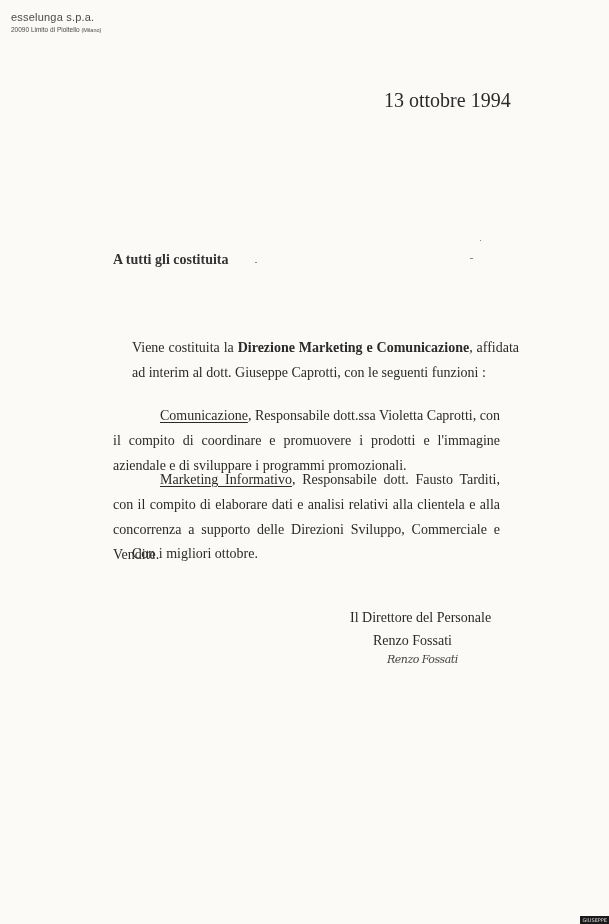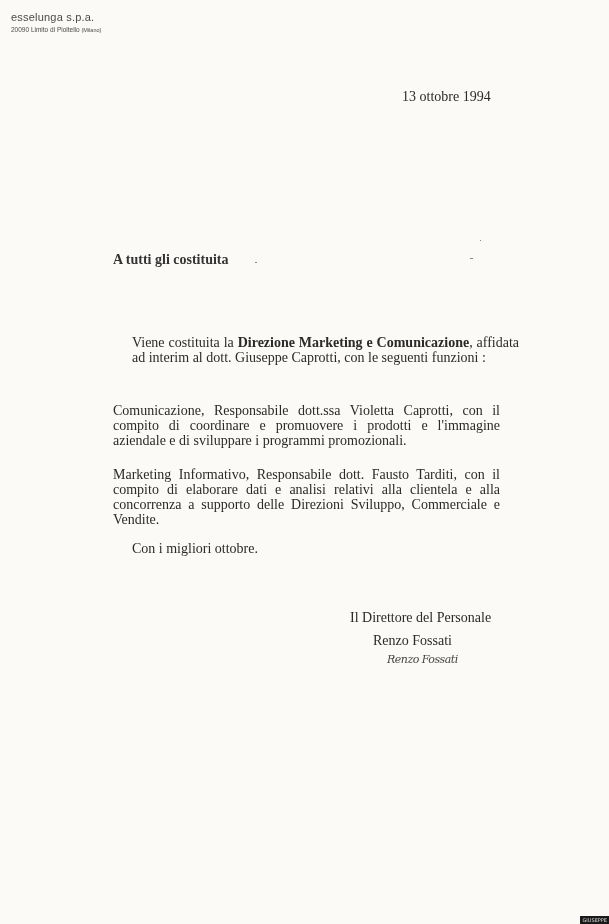--- a/index.html
+++ b/index.html
@@ -13,37 +13,37 @@
     .letterhead {
       position: absolute; left: 11px; top: 11px;
       font-family: "Liberation Sans", sans-serif;
       color: #4a4a4a;
     }
     .company-name { font-size: 11px; letter-spacing: 0.2px; }
     .company-address { font-size: 6.5px; margin-top: 3px; }
     .company-address .small { font-size: 5.5px; }
     .serif { font-family: "Liberation Serif", serif; }
     .date {
-      position: absolute; left: 402px; top: 89px;
-      font-size: 14px;
+      position: absolute; left: 384px; top: 89px;
+      font-size: 20px;
     }
     .salutation {
       position: absolute; left: 113px; top: 252px;
       font-size: 14px; font-weight: bold; color: #333;
     }
     .body-text {
       position: absolute; left: 113px; width: 387px;
-      font-size: 14px; line-height: 15px; text-align: justify;
+      font-size: 14px; line-height: 25px; text-align: justify;
     }
     .p1 { top: 335px; }
     .p2 { top: 403px; }
     .p3 { top: 467px; }
     .p4 { top: 541px; }
     .indent { padding-left: 19px; }
-    .u { text-underline-offset: 2px; }
+    .u { text-decoration: underline; text-underline-offset: 2px; margin-left: 47px; }
     .b { font-weight: bold; }
     .signature-block {
       position: absolute; left: 338px; top: 609px;
       font-size: 14px; line-height: 17px; margin-left: 12px;
     }
     .sig-name { margin-left: 23px; margin-top: 6px; }
     .sig-scrawl {
       margin-left: 37px; margin-top: 2px;
       font-family: "DejaVu Serif", serif; font-style: italic;
       font-size: 11px; color: #444; letter-spacing: -0.5px;

